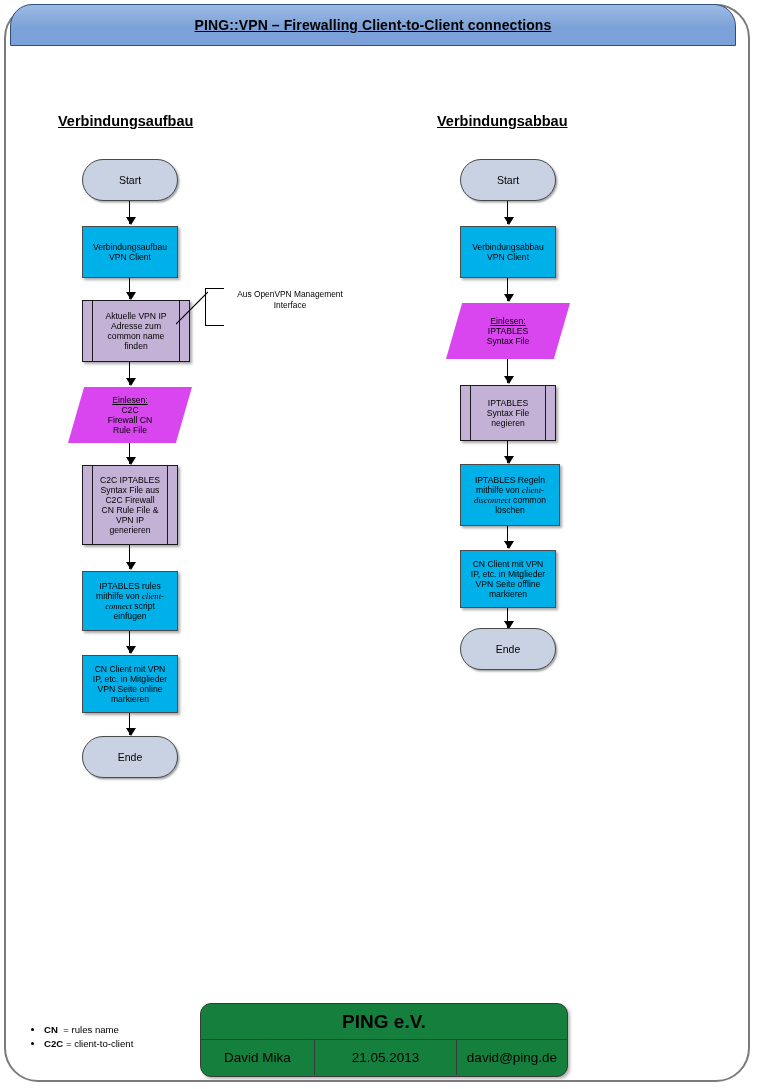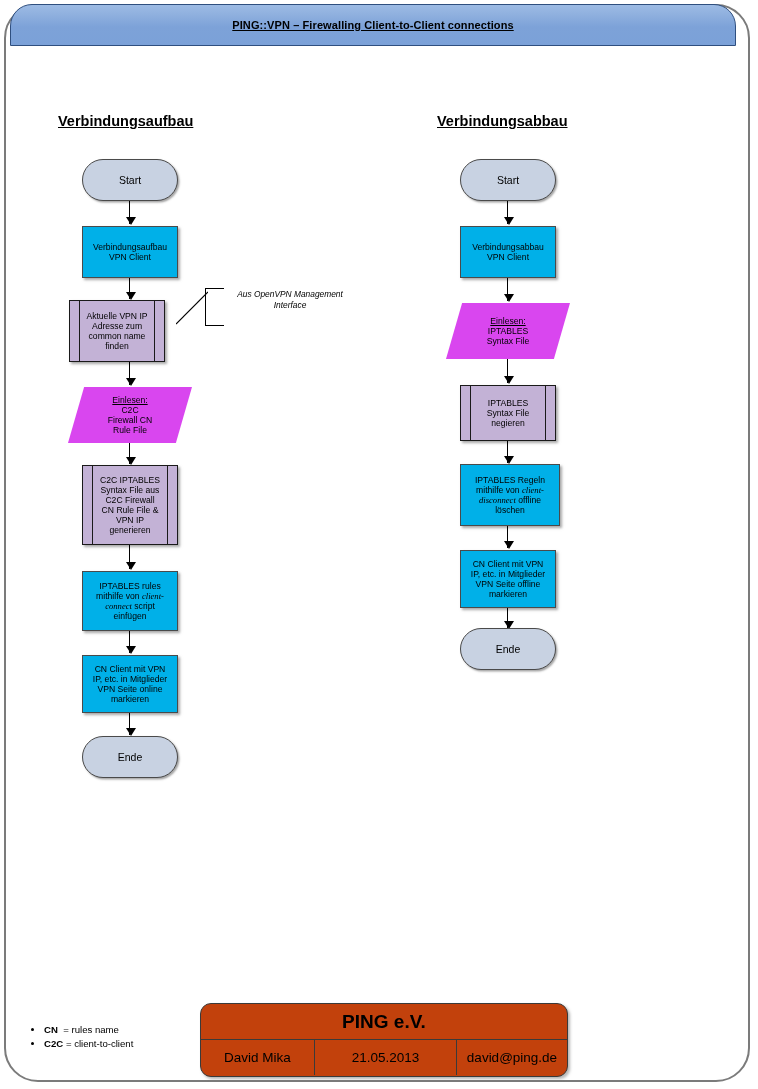--- a/index.html
+++ b/index.html
@@ -17,21 +17,21 @@
   #header-banner{
     position:absolute;left:10px;top:4px;width:726px;height:42px;
     background:linear-gradient(180deg,#9dbbe4 0%,#7da2d8 55%,#7ba1d8 100%);
     border:1.5px solid #2f4f7f;
     border-top-left-radius:22px;border-top-right-radius:22px;
     border-bottom-left-radius:0;border-bottom-right-radius:0;
     box-sizing:border-box;
     display:flex;align-items:center;justify-content:center;
   }
   #header-banner .title{
-    font-size:11px;font-weight:bold;text-decoration:underline;
+    font-size:14px;font-weight:bold;text-decoration:underline;
     letter-spacing:0.1px;color:#000;white-space:nowrap;
   }
 
   
   .col-heading{
     position:absolute;font-size:14.5px;font-weight:bold;
     text-decoration:underline;color:#000;white-space:nowrap;
   }
 
   
@@ -71,21 +71,21 @@
 
   
   .arrow{position:absolute;width:0;border-left:1.6px solid #000;}
   .arrow::after{
     content:"";position:absolute;left:-4.4px;bottom:-1px;
     border-left:5.2px solid transparent;border-right:5.2px solid transparent;
     border-top:8px solid #000;
   }
 
   
-  #annotation-note{position:absolute;left:205px;top:288px;width:150px;height:40px;font-style:italic;}
+  #annotation-note{position:absolute;left:205px;top:288px;width:150px;height:40px;}
   #annotation-note .bracket{
     position:absolute;left:0;top:0;width:18px;height:38px;
     border-left:1.2px solid #000;
   }
   #annotation-note .bracket .b1,#annotation-note .bracket .b2{
     position:absolute;left:0;width:18px;height:0;border-top:1.2px solid #000;
   }
   #annotation-note .bracket .b1{top:0;}
   #annotation-note .bracket .b2{bottom:0;}
   #annotation-note .note-text{
@@ -97,21 +97,21 @@
   
   #legend{position:absolute;left:18px;top:1021px;width:185px;font-size:9.6px;}
   #legend ul{margin:0;padding-left:26px;list-style:disc;}
   #legend li{margin:2.5px 0;line-height:1.25;}
   #legend .abbr{font-weight:bold;}
 
   
   #footer-table{
     position:absolute;left:200px;top:1003px;width:368px;height:74px;
     border:1.4px solid #3a3a3a;border-radius:11px;
-    background:#c2410c;box-sizing:border-box;overflow:hidden;
+    background:#15803d;box-sizing:border-box;overflow:hidden;
     box-shadow:2px 2px 3px rgba(120,120,120,0.55);
   }
   #footer-table .ft-title{
     height:36px;display:flex;align-items:center;justify-content:center;
     font-size:19px;font-weight:bold;color:#000;
     border-bottom:1.4px solid #3a3a3a;box-sizing:border-box;
   }
   #footer-table .ft-row{display:flex;height:35px;}
   #footer-table .ft-cell{
     display:flex;align-items:center;justify-content:center;
@@ -139,21 +139,21 @@
 <div class="arrow" style="left:129px;top:201px;height:23px;"></div>
 
 <div class="shape process-blue" style="left:82px;top:226px;width:96px;height:52px;">
   <span class="txt">
     <span style="white-space:pre-line;">Verbindungsaufbau
 VPN Client</span>
   </span>
 </div>
 <div class="arrow" style="left:129px;top:278px;height:21px;"></div>
 
-<div class="shape predef" style="left:69px;top:300px;width:96px;height:62px;">
+<div class="shape predef" style="left:82px;top:300px;width:108px;height:62px;">
   <span class="txt">
     <span style="white-space:pre-line;">Aktuelle VPN IP
 Adresse zum
 common name
 finden</span>
   </span>
 </div>
 <div class="arrow" style="left:129px;top:362px;height:23px;"></div>
 
 <svg id="annotation-leader" viewBox="0 0 32 36">
@@ -239,21 +239,21 @@
     <span style="white-space:pre-line;">IPTABLES
 Syntax File
 negieren</span>
   </span>
 </div>
 <div class="arrow" style="left:507px;top:441px;height:22px;"></div>
 
 <div class="shape process-blue" style="left:460px;top:464px;width:100px;height:62px;">
   <span class="txt">
     <span style="white-space:pre-line;">IPTABLES Regeln
-mithilfe von </span><span class="ital">client-disconnect</span><span style="white-space:pre-line;"> offline
+mithilfe von </span><span class="ital">client-disconnect</span><span style="white-space:pre-line;"> common
 löschen</span>
   </span>
 </div>
 <div class="arrow" style="left:507px;top:526px;height:22px;"></div>
 
 <div class="shape process-blue" style="left:460px;top:550px;width:96px;height:58px;">
   <span class="txt">
     <span style="white-space:pre-line;">CN Client mit VPN
 IP, etc. in Mitglieder
 VPN Seite offline

